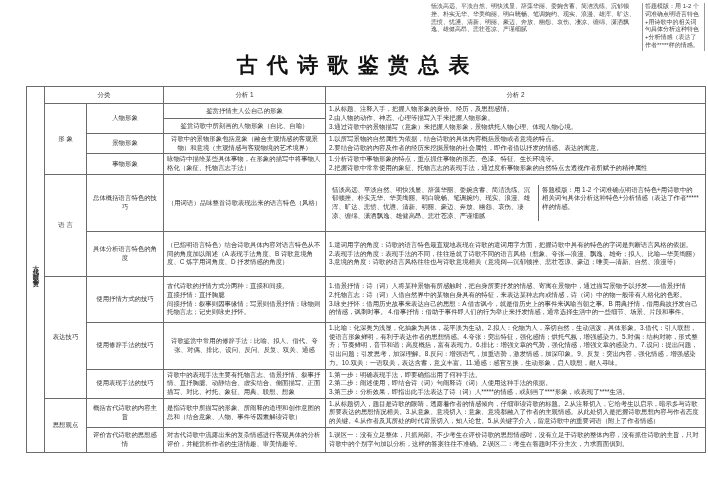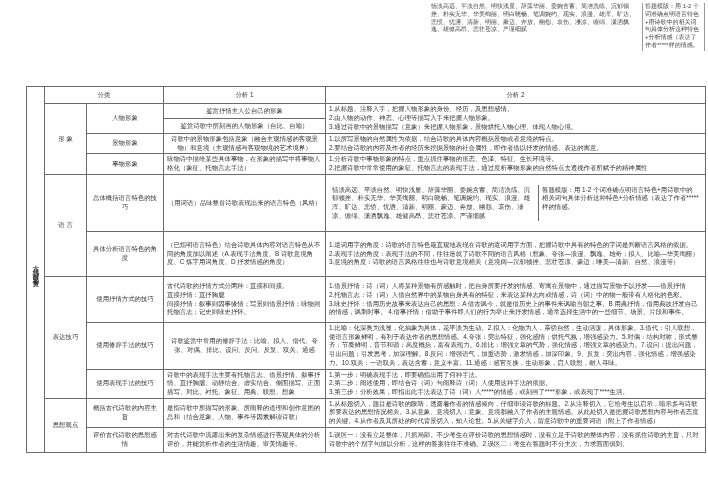--- a/index.html
+++ b/index.html
@@ -43,20 +43,21 @@
 </head>
 <body>
 
 <div class="page">
 
   <div class="topnote">
     <div class="tn-left">恬淡高远、平淡自然、明快浅显、辞藻华丽、委婉含蓄、简洁洗练、沉郁顿挫、朴实无华、华美绚丽、明白晓畅、笔调婉约、现实、浪漫、雄浑、旷达、悲愤、忧懑、清新、明丽、豪迈、奔放、幽怨、哀伤、凄凉、缠绵、潇洒飘逸、雄健高昂、悲壮苍凉、严谨细腻</div>
     <div class="tn-right">答题模版：用 1-2 个词准确点明语言特色+用诗歌中的相关词句具体分析这种特色+分析情感（表达了作者*****样的情感。</div>
   </div>
 
+  <div class="title">古 代 诗 歌 鉴 赏 总 表</div>
 
   <table class="main">
     <colgroup>
       <col style="width:18px">
         <col style="width:42px">
         <col style="width:77px">
       <col style="width:162px">
         <col style="width:380px">
     </colgroup>
 

